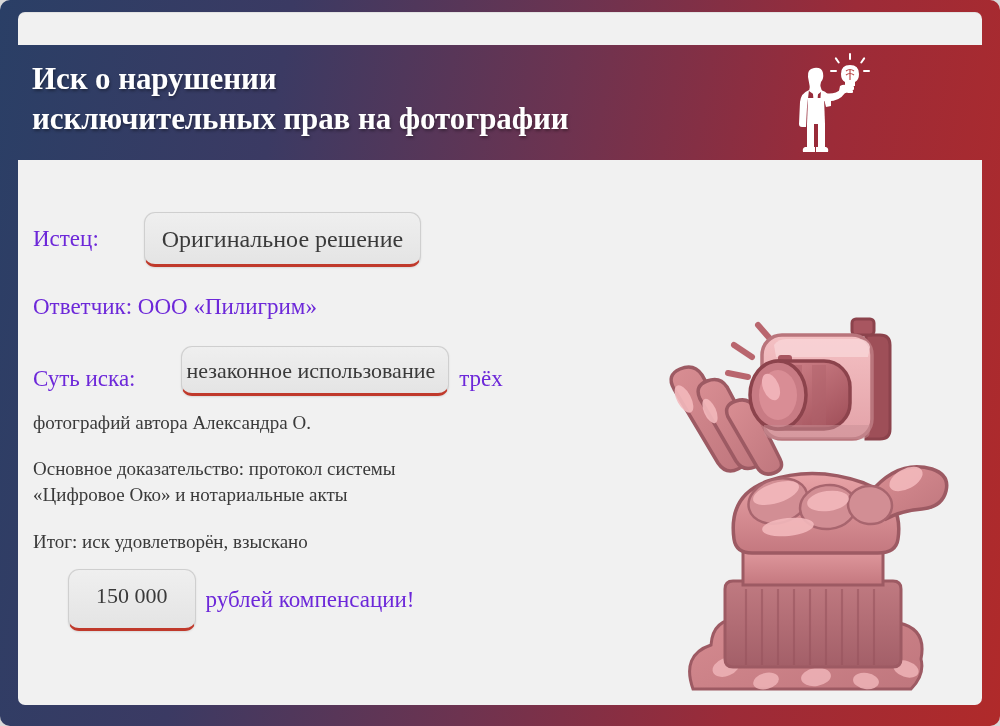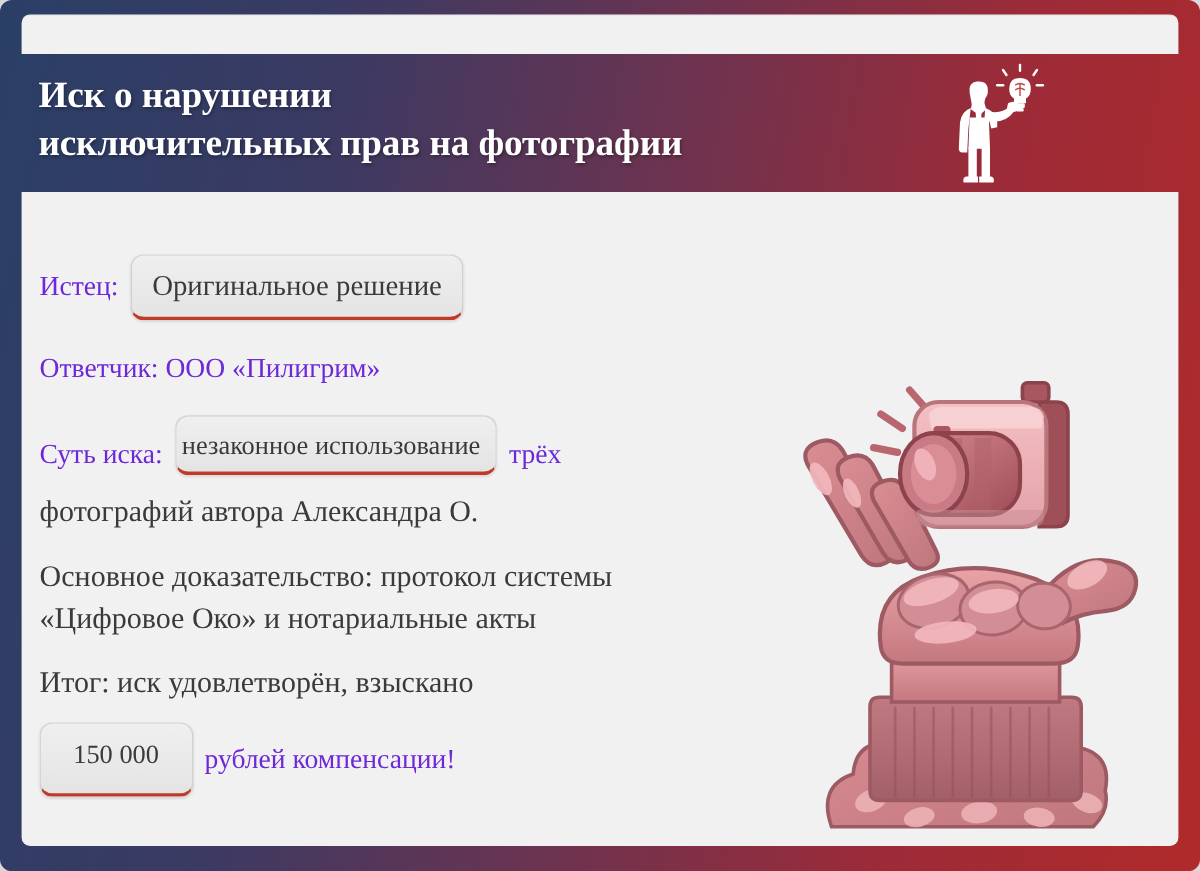--- a/index.html
+++ b/index.html
@@ -102,20 +102,21 @@
   
   .pill {
     display: inline-block;
     background: linear-gradient(180deg, #efefef 0%, #e4e4e4 100%);
     border: 1px solid #cfcfcf;
     border-bottom: 3px solid #c0392b;
     border-radius: 11px;
     color: #3a3a3a;
     box-shadow: 0 1px 2px rgba(0,0,0,0.10);
     box-sizing: border-box;
+    margin-left: 35px;
   }
   .pill-lg {
     font-size: 24px;
     padding: 9px 17px 8px 17px;
   }
   .pill-md {
     font-size: 22px;
     padding: 8px 13px 7px 5px;
   }
   .pill-num {
@@ -125,21 +126,21 @@
 
   .row-gap-a { margin-top: 0px; }
   .row-gap-b { margin-top: 24px; }
   .row-gap-c { margin-top: 22px; align-items: flex-end; }
   .row-gap-d { margin-top: 20px; }
   .row-gap-e { margin-top: 20px; }
   .row-gap-f { margin-top: 14px; }
 
   .para {
     color: #3a3a3a;
-    font-size: 25px;
+    font-size: 19px;
     line-height: 1.38;
     white-space: pre-line;
   }
 
   .inline-sp { margin-left: 10px; }
   .inline-sp-r { margin-right: 10px; }
 
   
   .illus {
     position: absolute;

